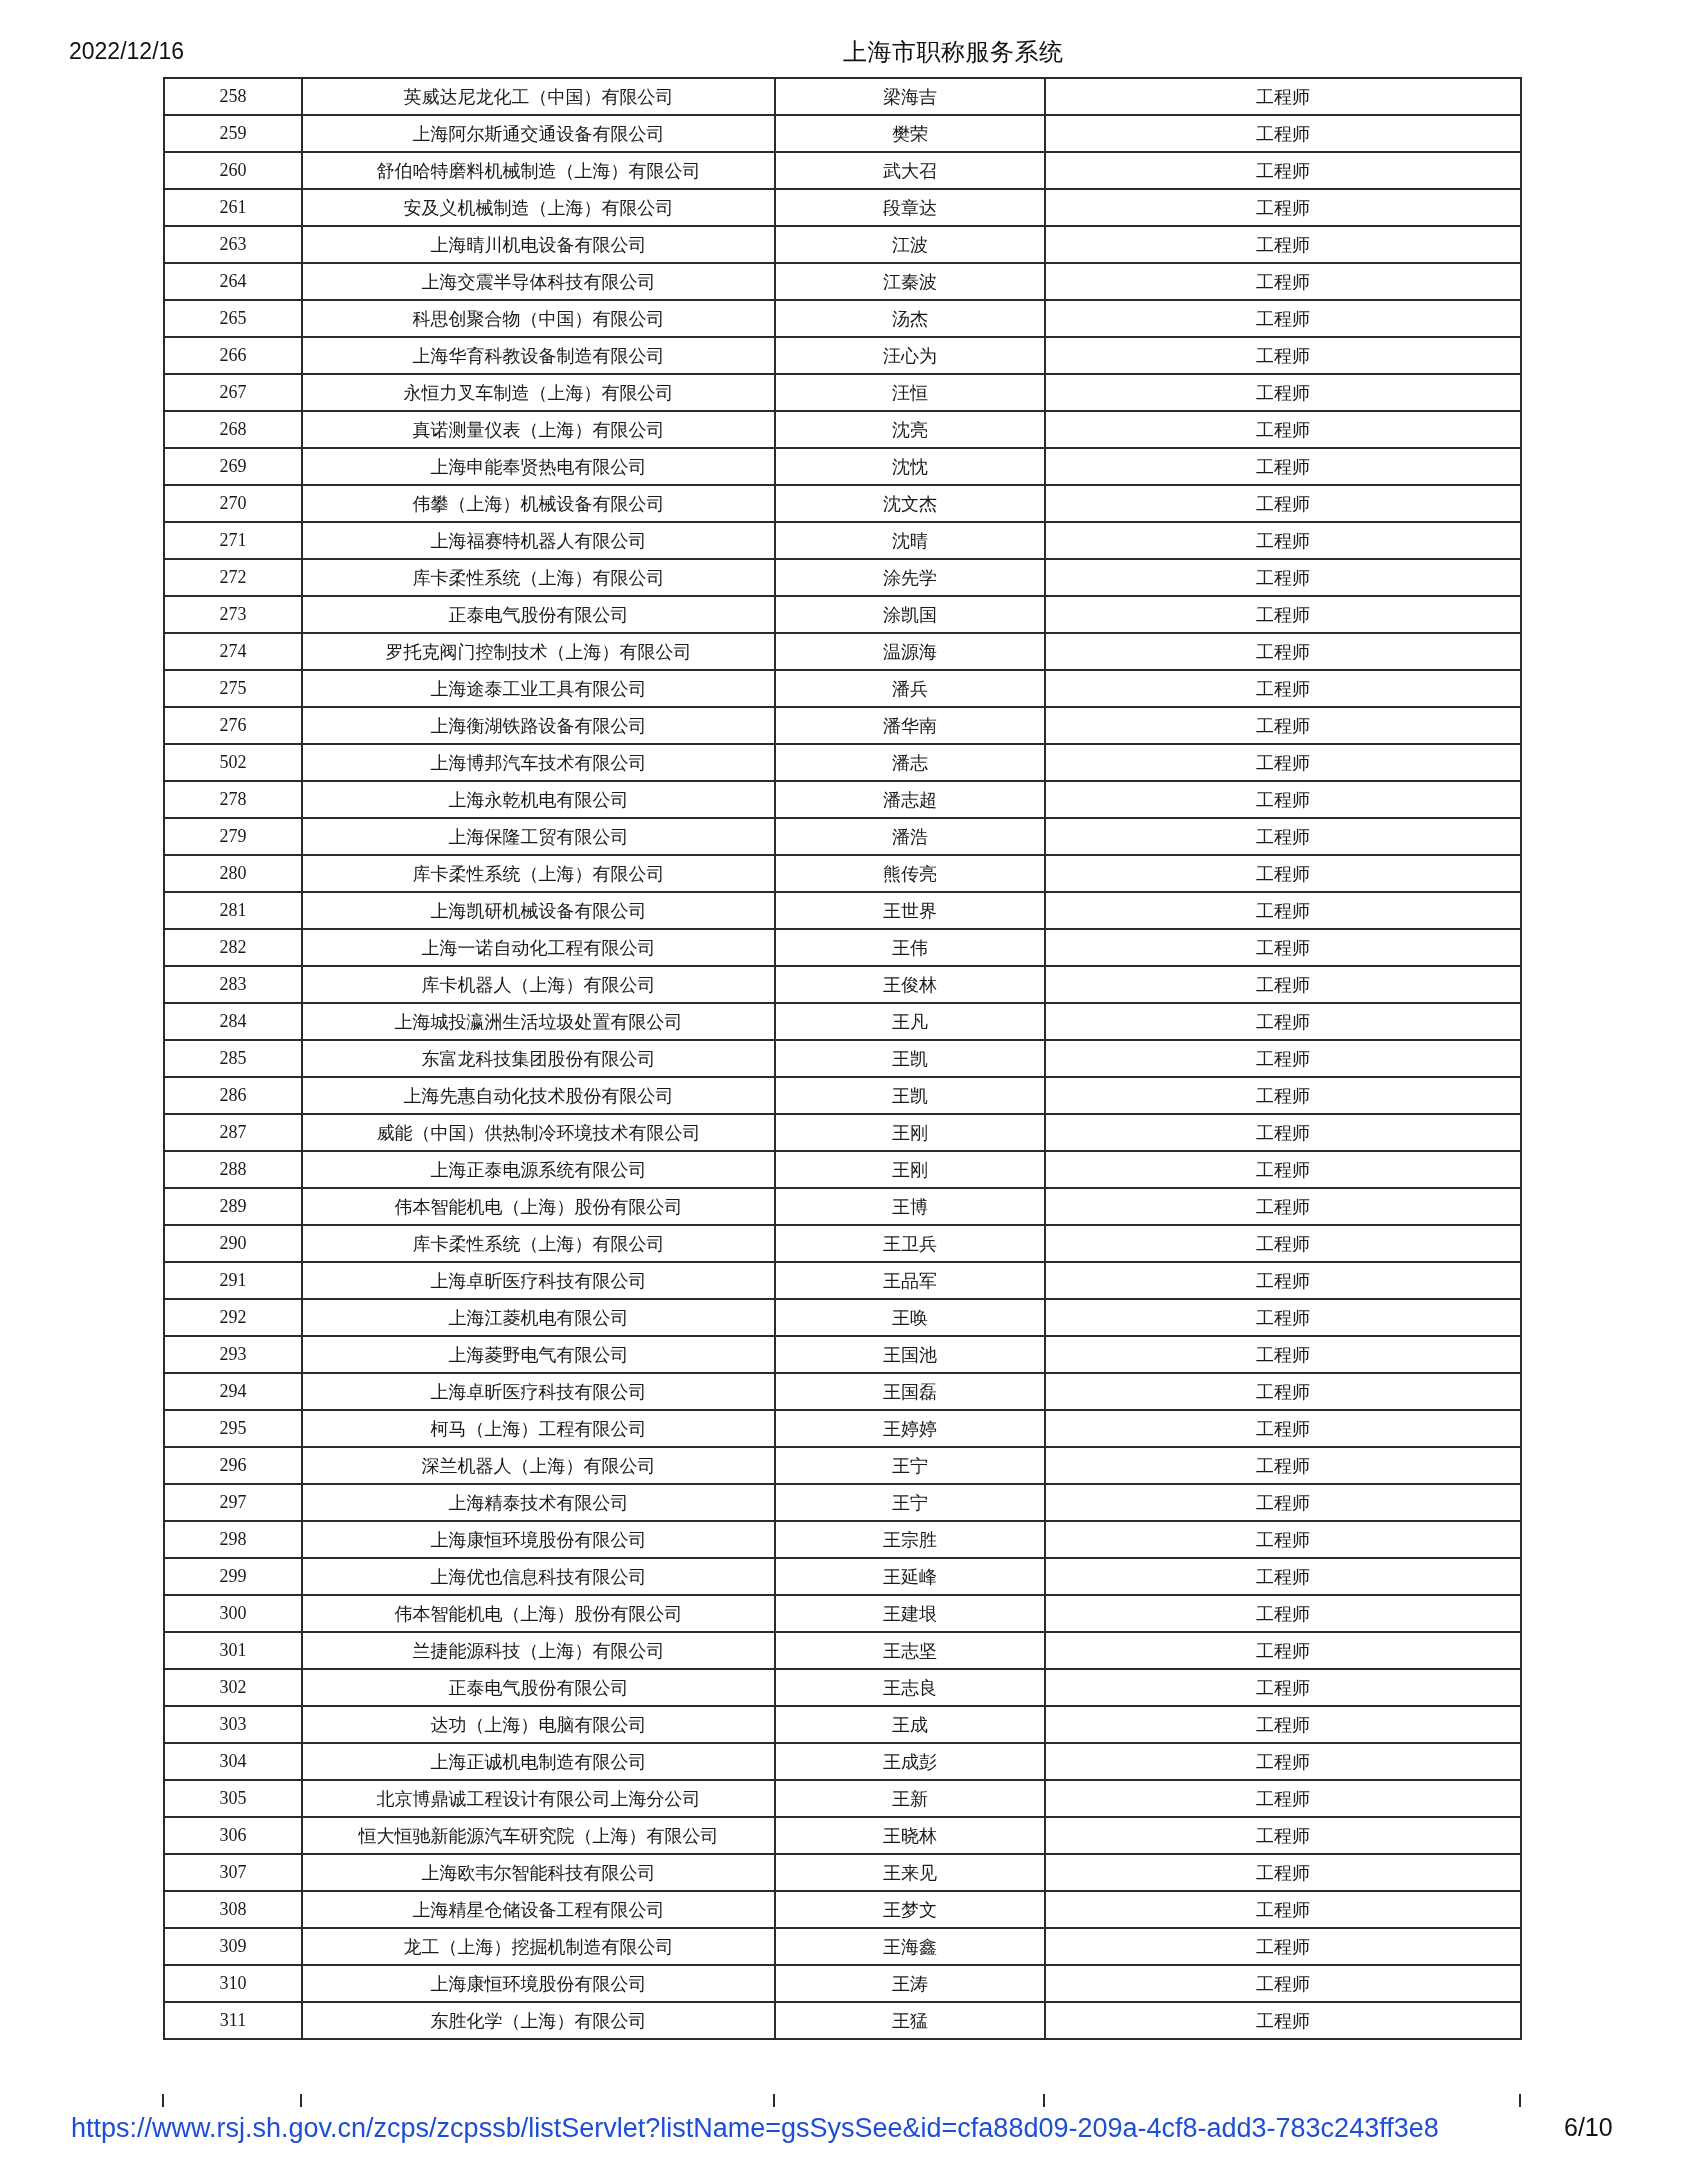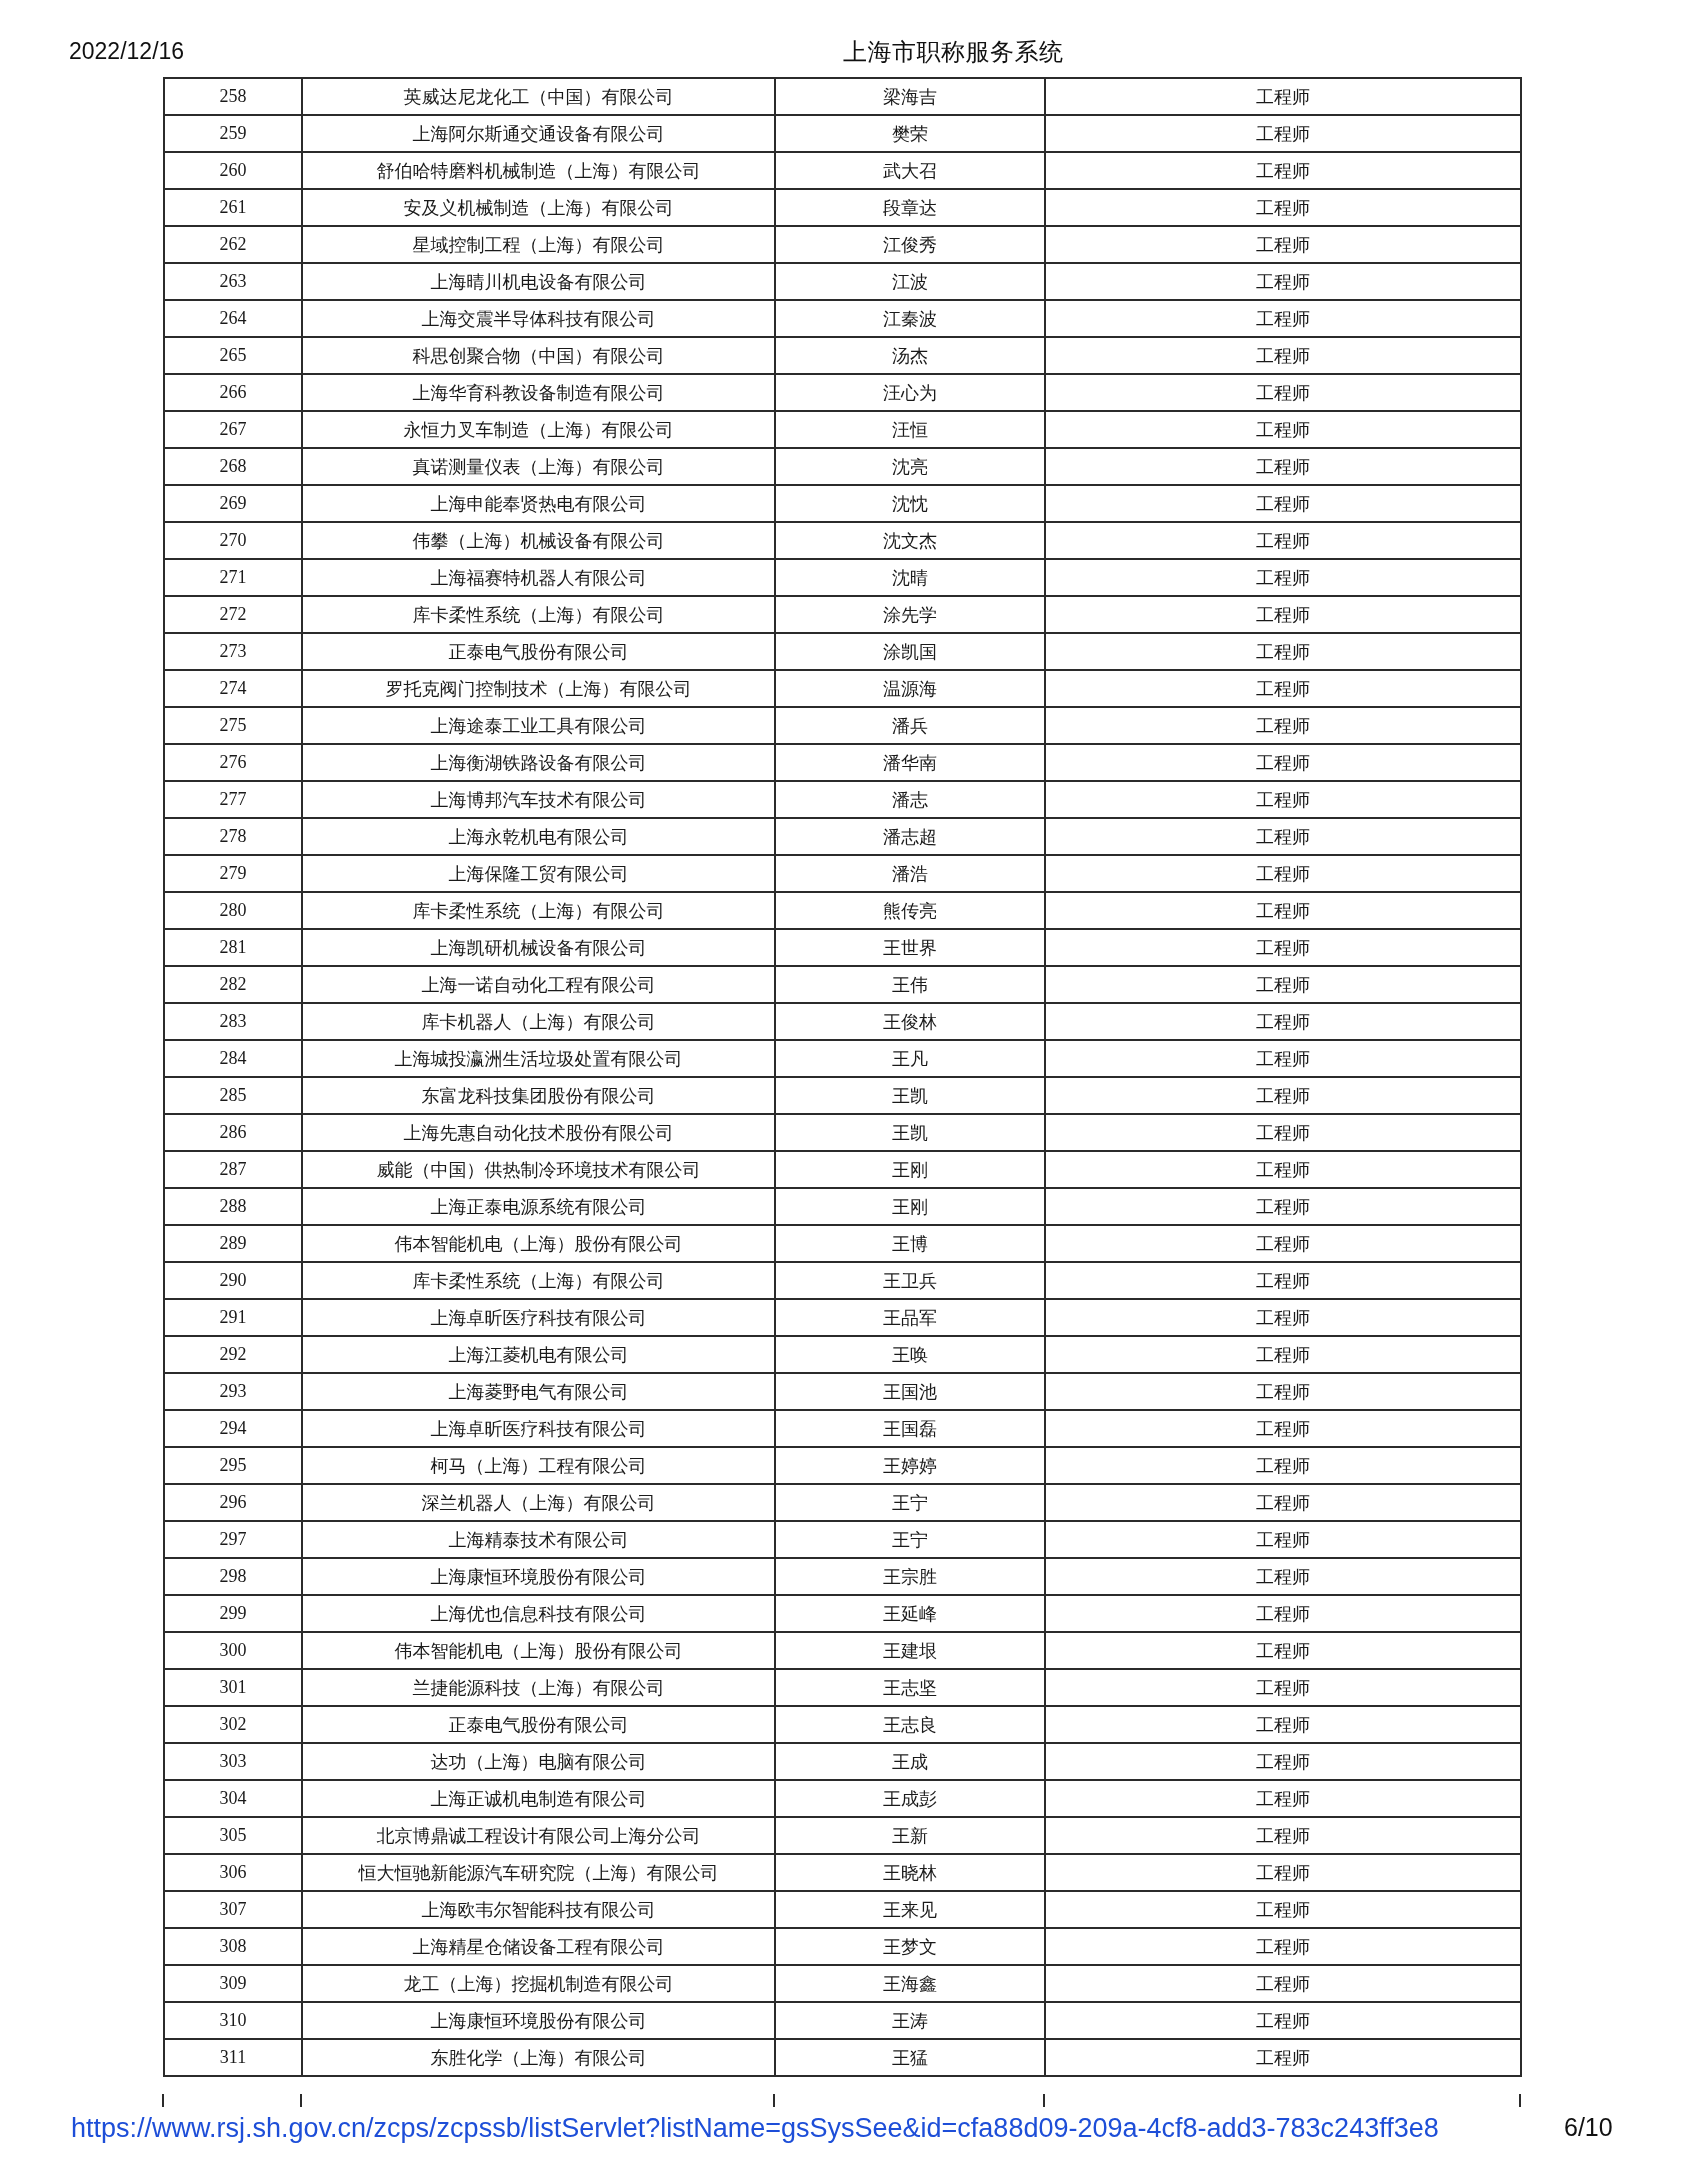--- a/index.html
+++ b/index.html
@@ -75,26 +75,20 @@
     <td>武大召</td>
     <td>工程师</td>
   </tr>
         <tr>
     <td>261</td>
     <td>安及义机械制造（上海）有限公司</td>
     <td>段章达</td>
     <td>工程师</td>
   </tr>
         <tr>
-    <td>262</td>
-    <td>星域控制工程（上海）有限公司</td>
-    <td>江俊秀</td>
-    <td>工程师</td>
-  </tr>
-        <tr>
     <td>263</td>
     <td>上海晴川机电设备有限公司</td>
     <td>江波</td>
     <td>工程师</td>
   </tr>
         <tr>
     <td>264</td>
     <td>上海交震半导体科技有限公司</td>
     <td>江秦波</td>
     <td>工程师</td>
@@ -165,21 +159,21 @@
     <td>潘兵</td>
     <td>工程师</td>
   </tr>
         <tr>
     <td>276</td>
     <td>上海衡湖铁路设备有限公司</td>
     <td>潘华南</td>
     <td>工程师</td>
   </tr>
         <tr>
-    <td>277</td>
+    <td>502</td>
     <td>上海博邦汽车技术有限公司</td>
     <td>潘志</td>
     <td>工程师</td>
   </tr>
         <tr>
     <td>278</td>
     <td>上海永乾机电有限公司</td>
     <td>潘志超</td>
     <td>工程师</td>
   </tr>

